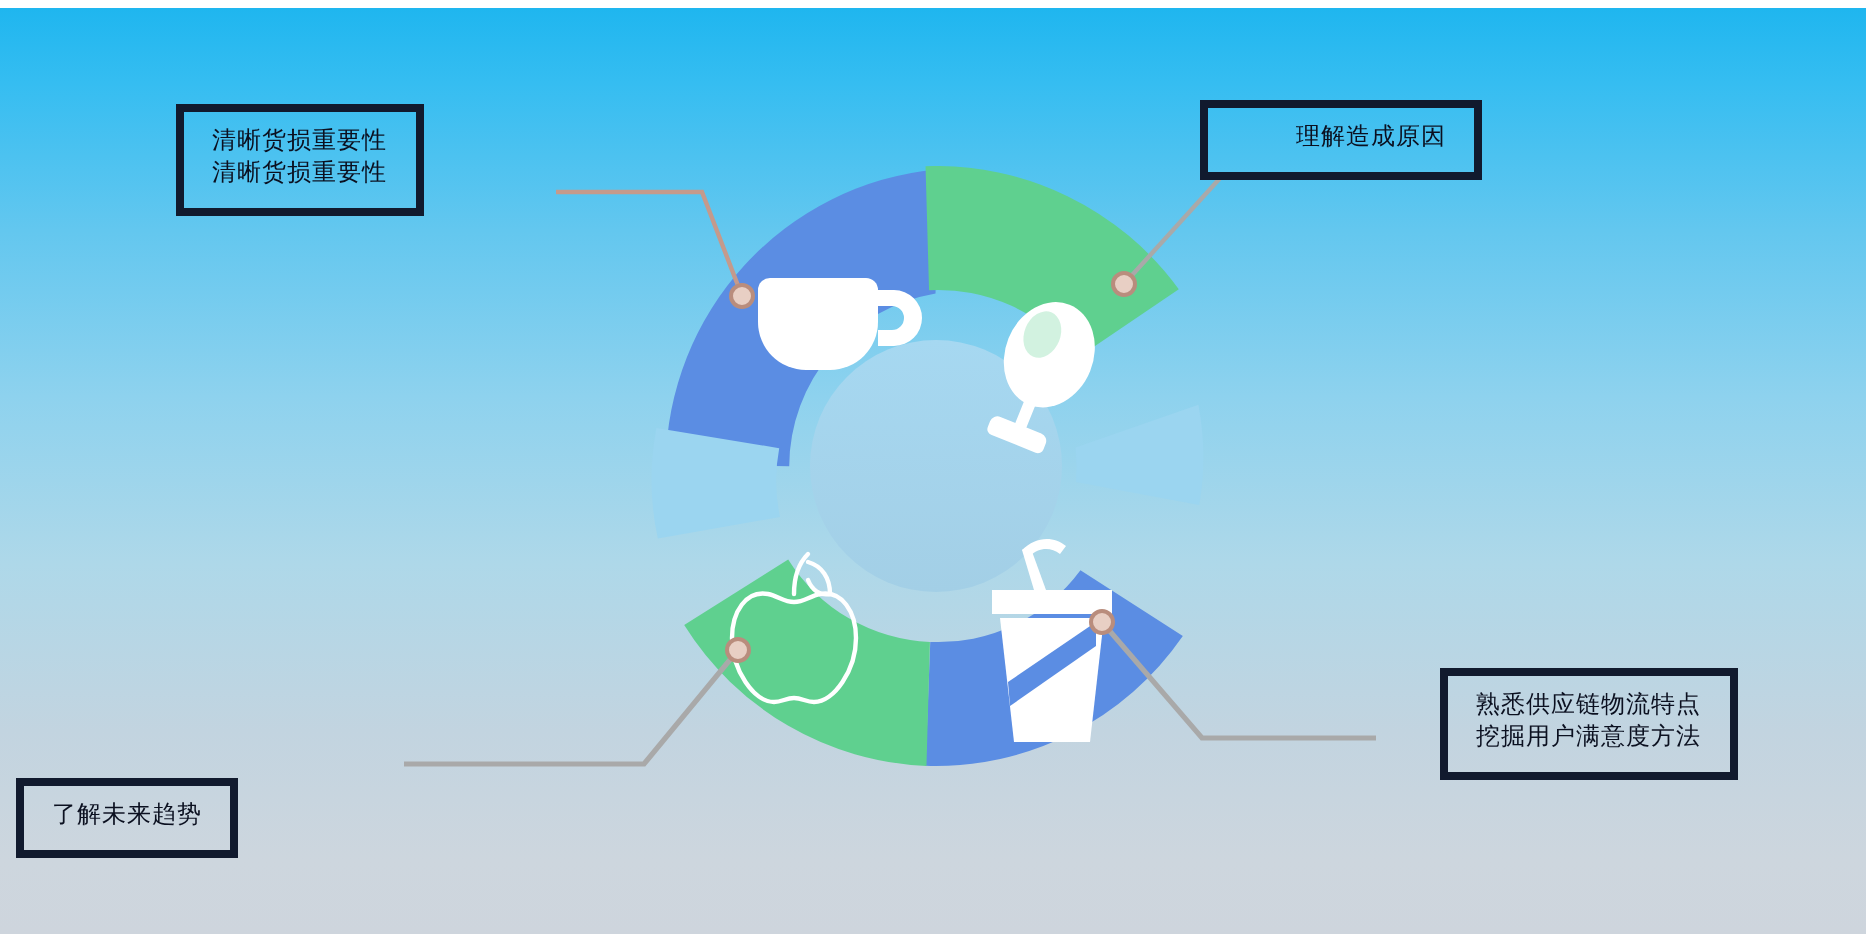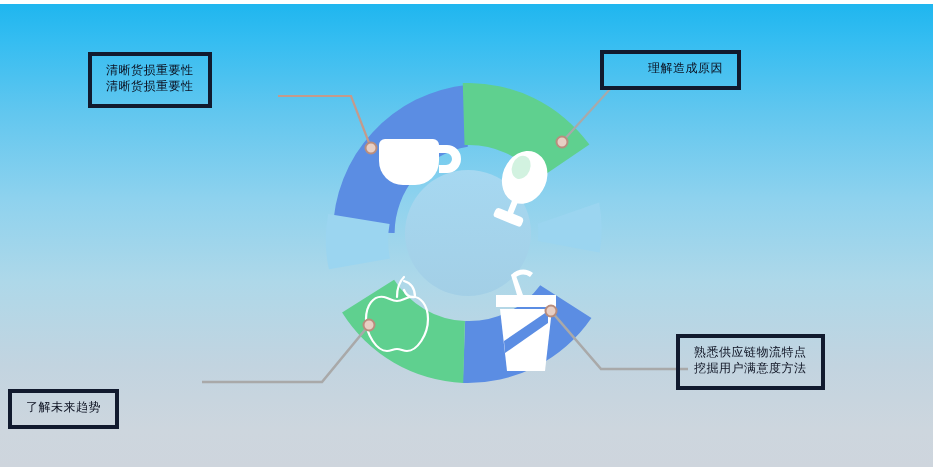--- a/index.html
+++ b/index.html
@@ -73,21 +73,21 @@
     font-size: 12px;
     letter-spacing: 0.5px;
     white-space: nowrap;
     font-family: "DejaVu Sans", "Liberation Sans", sans-serif;
   }
   .callout .line { display: block; }
 
   #callout-tl { left: 88px;  top: 52px;  }
   #callout-tr { left: 600px; top: 50px; padding-left: 44px;  }
   #callout-bl { left: 8px;   top: 345px; margin-top: 44px; }
-  #callout-br { left: 676px; top: 334px; text-align: right; }
+  #callout-br { left: 720px; top: 334px; text-align: right; }
 </style>
 </head>
 <body>
 
 <div id="stage">
 
   <div id="bg"></div>
   <div id="top-strip"></div>
 
   <div id="donut-wrap">

